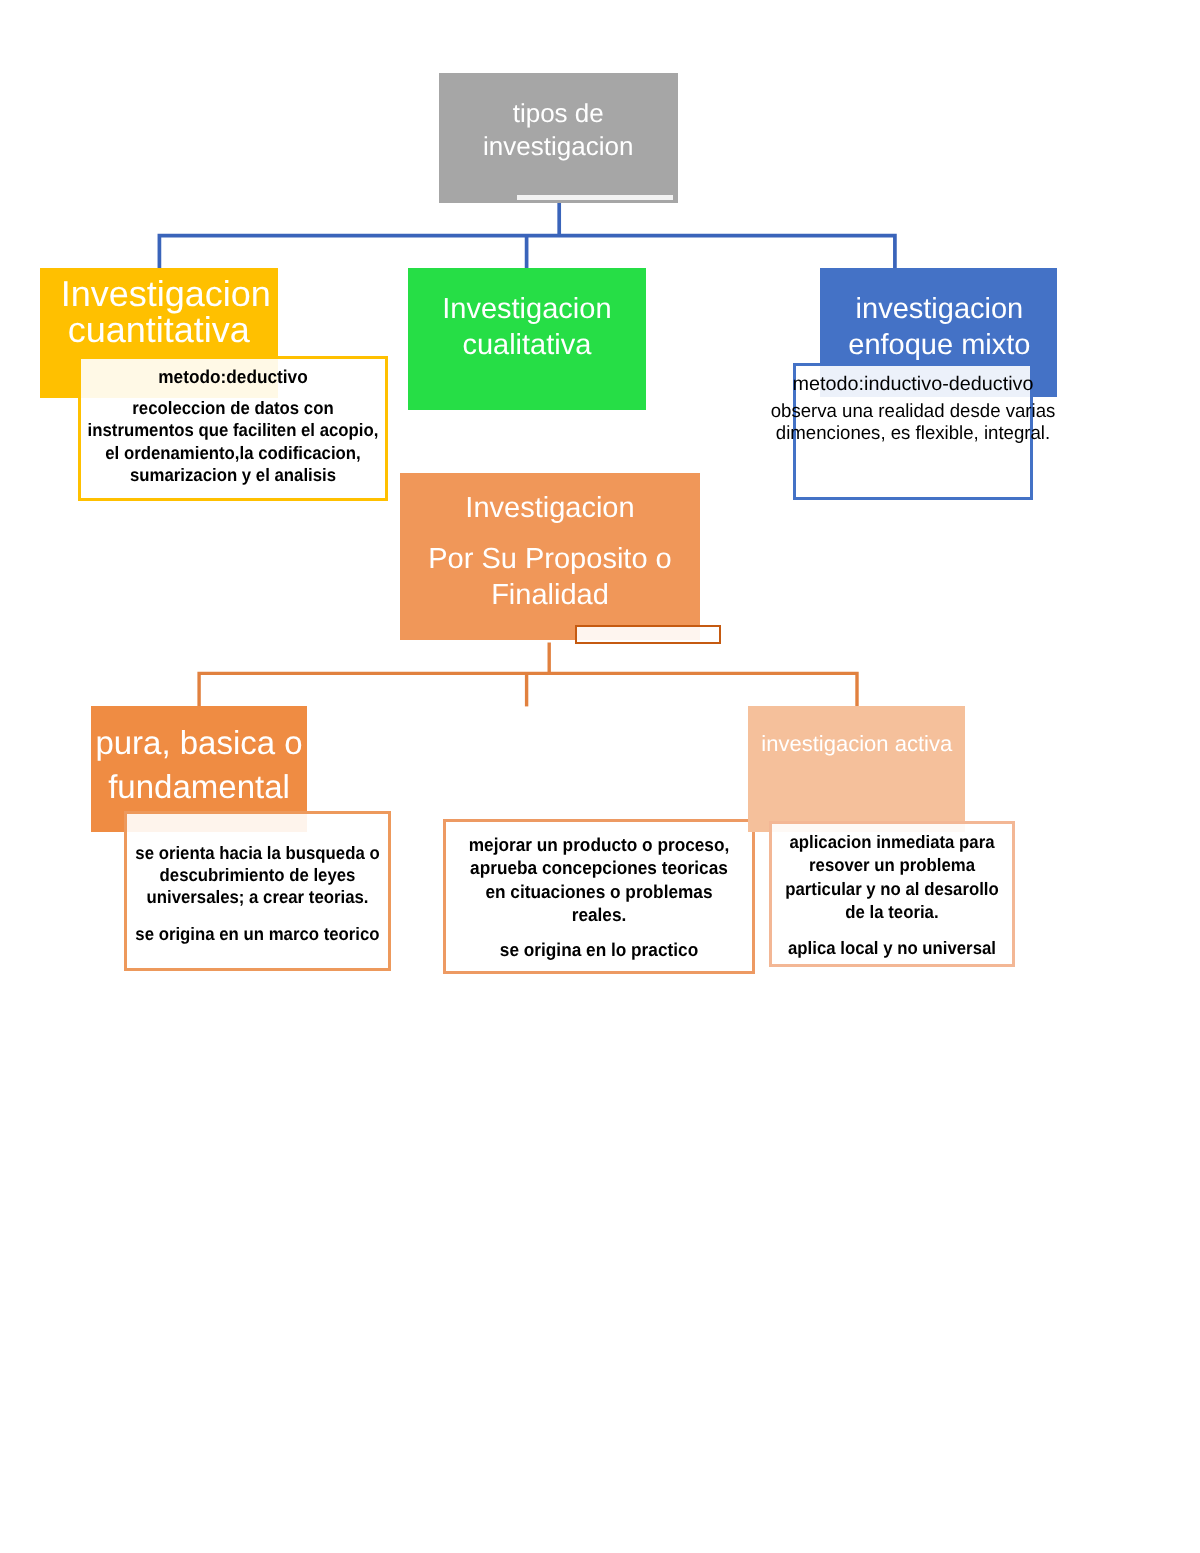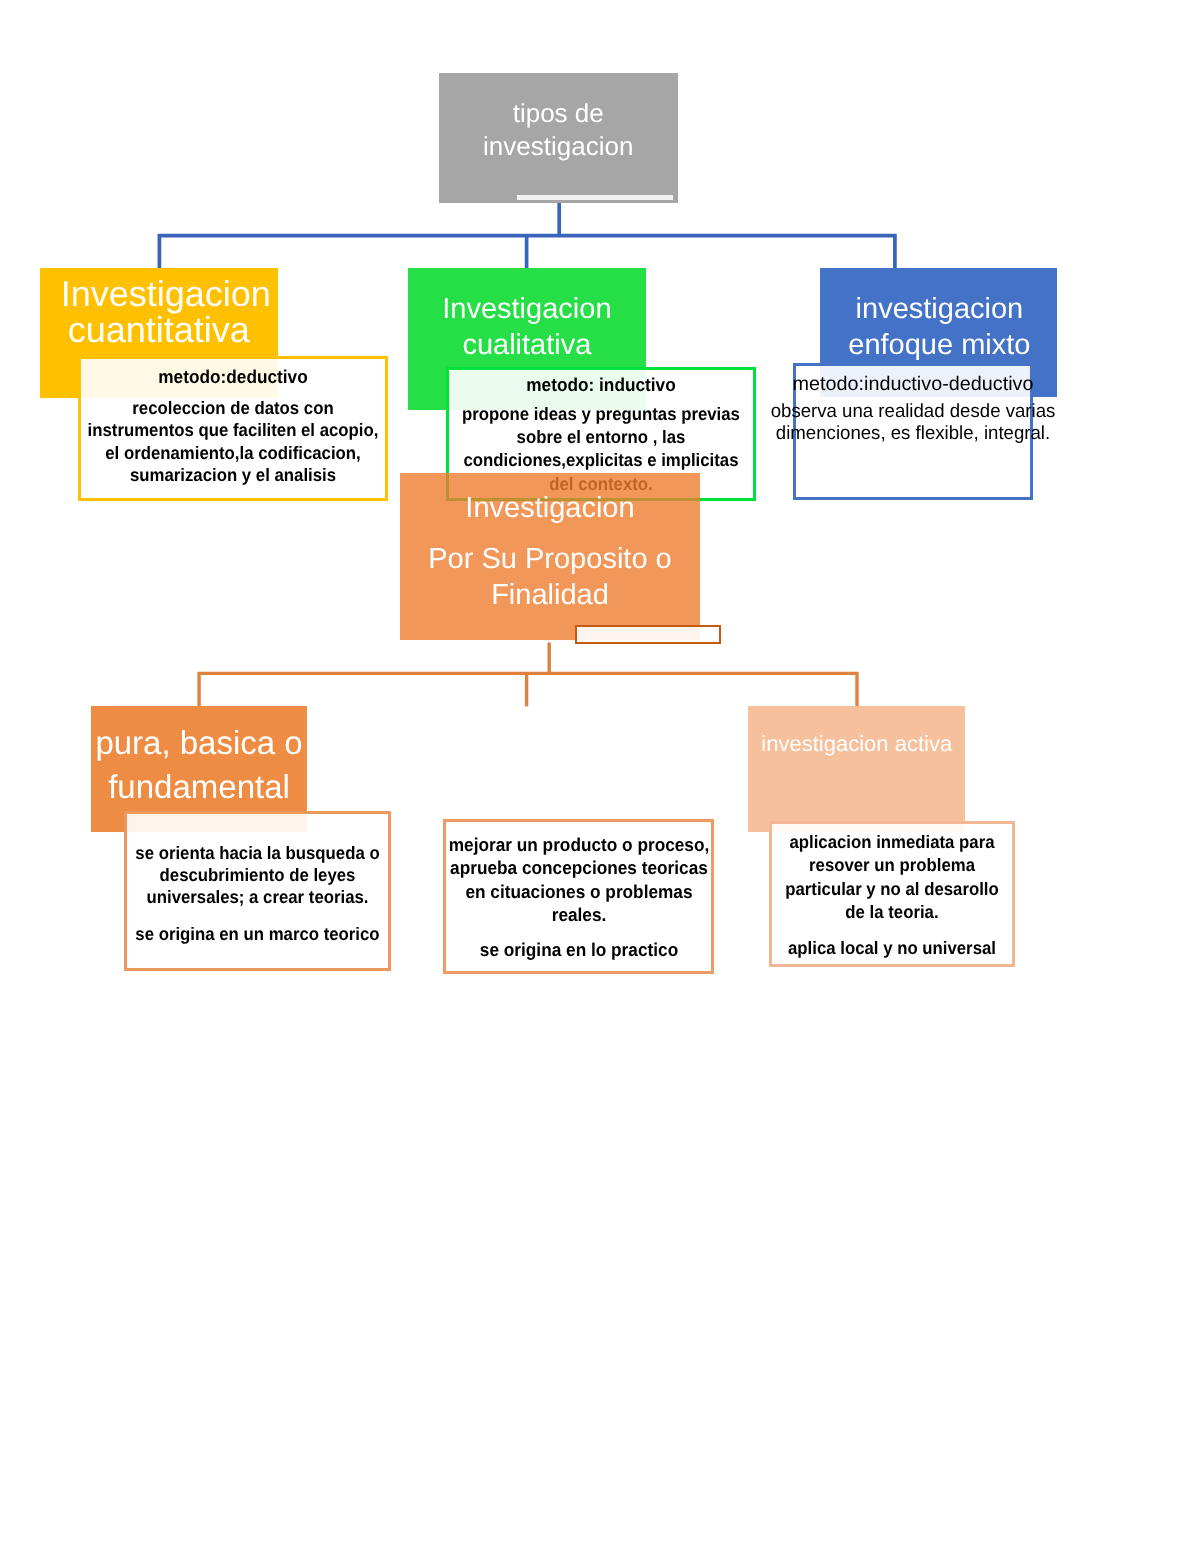--- a/index.html
+++ b/index.html
@@ -58,26 +58,20 @@
   <div class="blk" style="width:300px;margin-left:-150px;top:7.5px;font-size:18.5px;line-height:22.2px;
               transform:scaleX(.932) translateZ(0);">metodo:deductivo</div>
   <div class="blk" style="width:328px;margin-left:-164px;top:38.7px;font-size:18px;line-height:22.2px;
               transform:scaleX(.932) translateZ(0);">recoleccion de datos con instrumentos que faciliten el acopio, el ordenamiento,la codificacion, sumarizacion y el analisis</div>
 </div>
 
 <div class="hdr" style="left:407.8px;top:268px;width:238.2px;height:142px;background:#26de46;">
   <div class="t" style="width:196px;margin-left:-98px;top:24px;font-size:29px;line-height:35.6px;
               transform:scaleX(1) translateZ(0);">Investigacion cualitativa</div>
 </div>
-<div class="card" style="left:446px;top:367px;width:310px;height:134px;border:3px solid #00e13d;">
-  <div class="blk" style="width:300px;margin-left:-150px;top:3.7px;font-size:18.5px;line-height:22.2px;
-              transform:scaleX(.932) translateZ(0);">metodo: inductivo</div>
-  <div class="blk" style="width:320px;margin-left:-160px;top:33px;font-size:18px;line-height:23.2px;
-              transform:scaleX(.932) translateZ(0);">propone ideas y preguntas previas sobre el entorno , las condiciones,explicitas e implicitas del contexto.</div>
-</div>
 
 <div class="hdr" style="left:776.3px;top:268px;width:237.2px;height:129.2px;background:#4472c6;margin-left:44px;">
   <div class="t" style="width:215px;margin-left:-107px;top:24px;font-size:29px;line-height:35.6px;
               transform:scaleX(1) translateZ(0);">investigacion enfoque mixto</div>
 </div>
 <div class="card" style="left:793px;top:363px;width:240px;height:137px;border:3px solid #4472c6;">
   <div class="blk" style="width:290px;margin-left:-145px;top:6.5px;font-size:19.6px;line-height:22.2px;
               font-weight:normal;transform:scaleX(1.01) translateZ(0);">metodo:inductivo-deductivo</div>
   <div class="blk" style="width:300px;margin-left:-150px;top:35px;font-size:19px;line-height:22.2px;
               font-weight:normal;transform:scaleX(.98) translateZ(0);">observa una realidad desde varias dimenciones, es flexible, integral.</div>
@@ -95,21 +89,21 @@
   <div class="t" style="width:230px;margin-left:-115px;top:15.5px;font-size:33px;line-height:44.2px;
               transform:scaleX(1) translateZ(0);">pura, basica o fundamental</div>
 </div>
 <div class="card" style="left:123.5px;top:811px;width:267px;height:159.5px;border:3px solid #ed995c;">
   <div class="blk" style="width:283px;margin-left:-141px;top:27.5px;font-size:18px;line-height:22.2px;
               transform:scaleX(.932) translateZ(0);">se orienta hacia la busqueda o descubrimiento de leyes universales; a crear teorias.</div>
   <div class="blk" style="width:283px;margin-left:-141px;top:108.5px;font-size:18px;line-height:22.2px;
               transform:scaleX(.932) translateZ(0);">se origina en un marco teorico</div>
 </div>
 
-<div class="card" style="left:443px;top:819px;width:271px;height:155px;border:3px solid #ed9a63;">
+<div class="card" style="left:443px;top:819px;width:312px;height:155px;border:3px solid #ed9a63;">
   <div class="blk" style="width:296px;margin-left:-148px;top:11px;font-size:18.5px;line-height:23.4px;
               transform:scaleX(.932) translateZ(0);">mejorar un producto o proceso, aprueba concepciones teoricas en cituaciones o problemas reales.</div>
   <div class="blk" style="width:296px;margin-left:-148px;top:116px;font-size:18.5px;line-height:23.4px;
               transform:scaleX(.932) translateZ(0);">se origina en lo practico</div>
 </div>
 
 <div class="hdr" style="left:748.1px;top:705.6px;width:217.3px;height:126.7px;background:#f5c09b;">
   <div class="t" style="width:200px;margin-left:-100px;top:15px;font-size:22px;line-height:45.4px;
               transform:scaleX(1) translateZ(0);">investigacion activa</div>
 </div>

